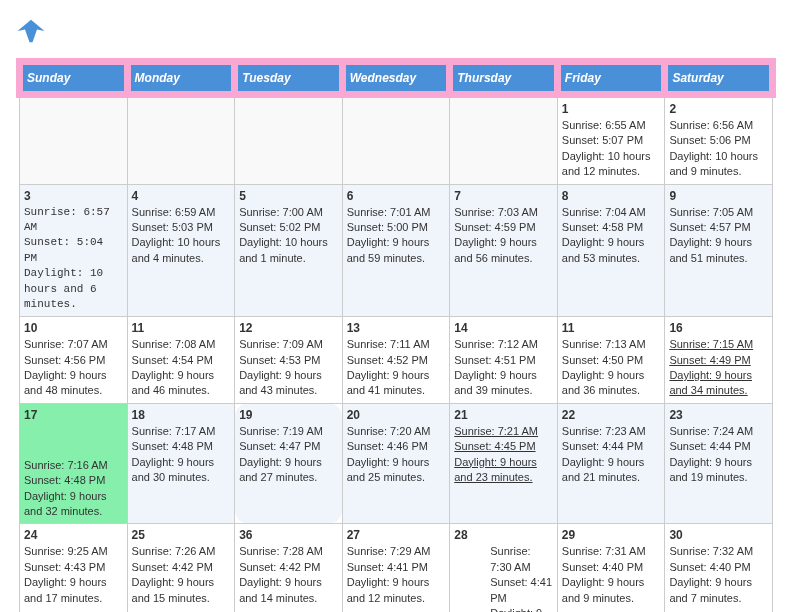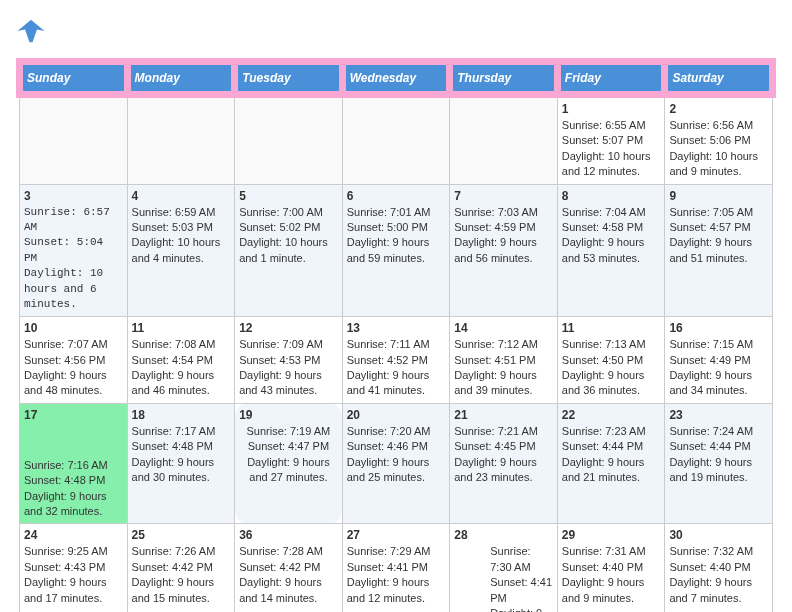--- a/index.html
+++ b/index.html
@@ -223,53 +223,53 @@
 Daylight: 9 hours and 39 minutes.</div>
         </td>
         <td>
           <div class="day-number">11</div>
           <div class="day-info" style="white-space: pre-line;">Sunrise: 7:13 AM
 Sunset: 4:50 PM
 Daylight: 9 hours and 36 minutes.</div>
         </td>
         <td>
           <div class="day-number">16</div>
-          <div class="day-info" style="white-space: pre-line;">Sunrise: 7:15 AM
+          <div class="day-info" style="white-space: pre-line; text-decoration: underline;">Sunrise: 7:15 AM
 Sunset: 4:49 PM
 Daylight: 9 hours and 34 minutes.</div>
         </td>
       </tr>
       <tr>
         <td style="background-color: #86efac;">
           <div class="day-number">17</div>
           <div class="day-info" style="white-space: pre-line; margin-top: 36px;">Sunrise: 7:16 AM
 Sunset: 4:48 PM
 Daylight: 9 hours and 32 minutes.</div>
         </td>
         <td style="background-color: rgb(240, 245, 251);">
           <div class="day-number">18</div>
           <div class="day-info" style="white-space: pre-line;">Sunrise: 7:17 AM
 Sunset: 4:48 PM
 Daylight: 9 hours and 30 minutes.</div>
         </td>
         <td style="background-color: rgb(240, 245, 251); border-radius: 14px;">
           <div class="day-number">19</div>
-          <div class="day-info" style="white-space: pre-line; text-align: center;">Sunrise: 7:19 AM
+          <div class="day-info" style="white-space: pre-line;">Sunrise: 7:19 AM
 Sunset: 4:47 PM
 Daylight: 9 hours and 27 minutes.</div>
         </td>
         <td style="background-color: rgb(240, 245, 251);">
           <div class="day-number">20</div>
           <div class="day-info" style="white-space: pre-line;">Sunrise: 7:20 AM
 Sunset: 4:46 PM
 Daylight: 9 hours and 25 minutes.</div>
         </td>
         <td style="background-color: rgb(240, 245, 251);">
           <div class="day-number">21</div>
-          <div class="day-info" style="white-space: pre-line;">Sunrise: 7:21 AM
+          <div class="day-info" style="white-space: pre-line; text-decoration: underline;">Sunrise: 7:21 AM
 Sunset: 4:45 PM
 Daylight: 9 hours and 23 minutes.</div>
         </td>
         <td style="background-color: rgb(240, 245, 251);">
           <div class="day-number">22</div>
           <div class="day-info" style="white-space: pre-line;">Sunrise: 7:23 AM
 Sunset: 4:44 PM
 Daylight: 9 hours and 21 minutes.</div>
         </td>
         <td style="background-color: rgb(240, 245, 251);">

